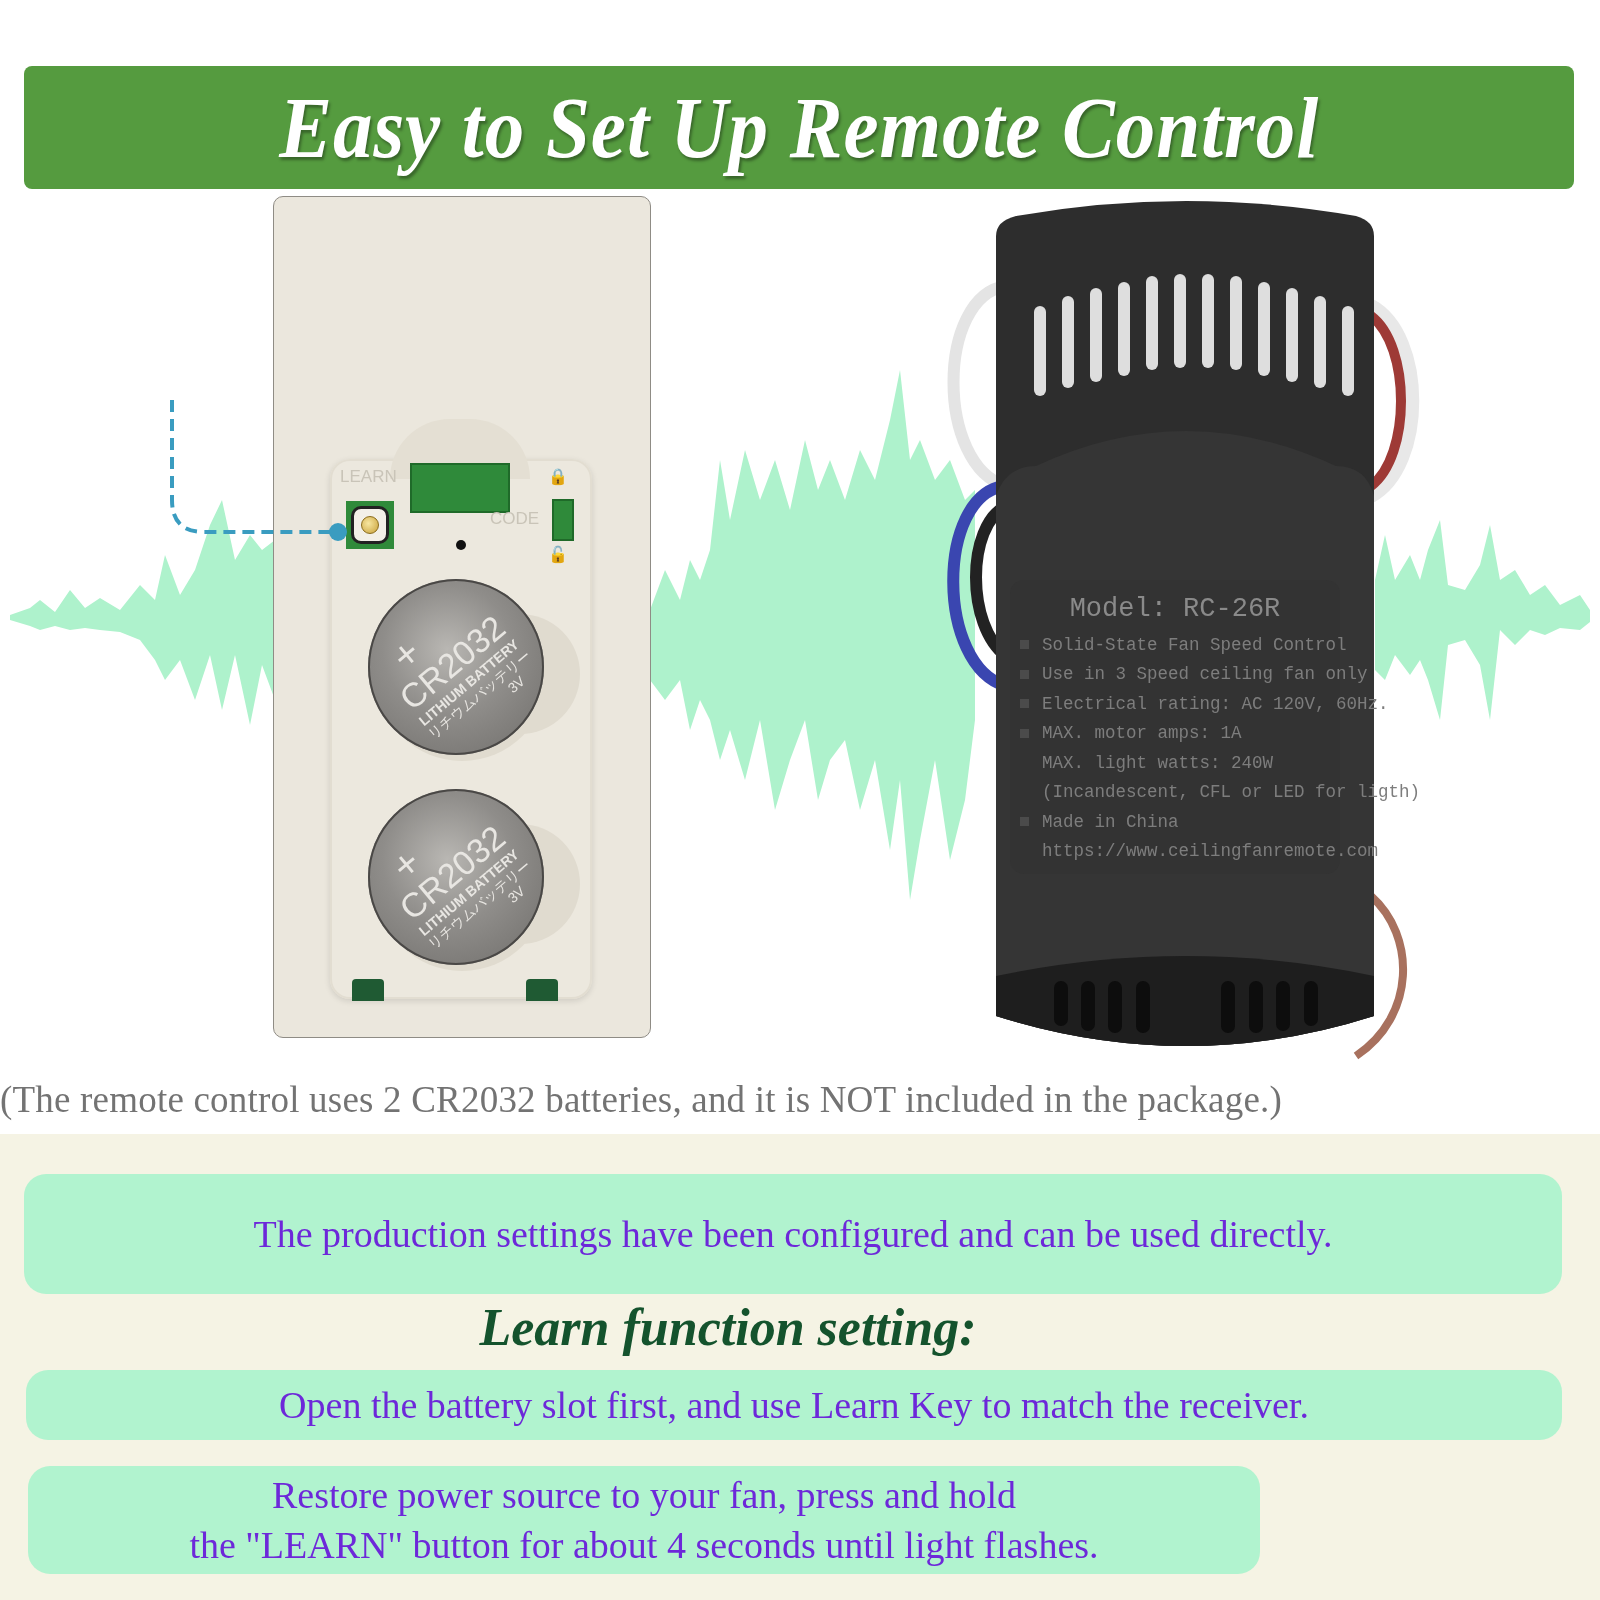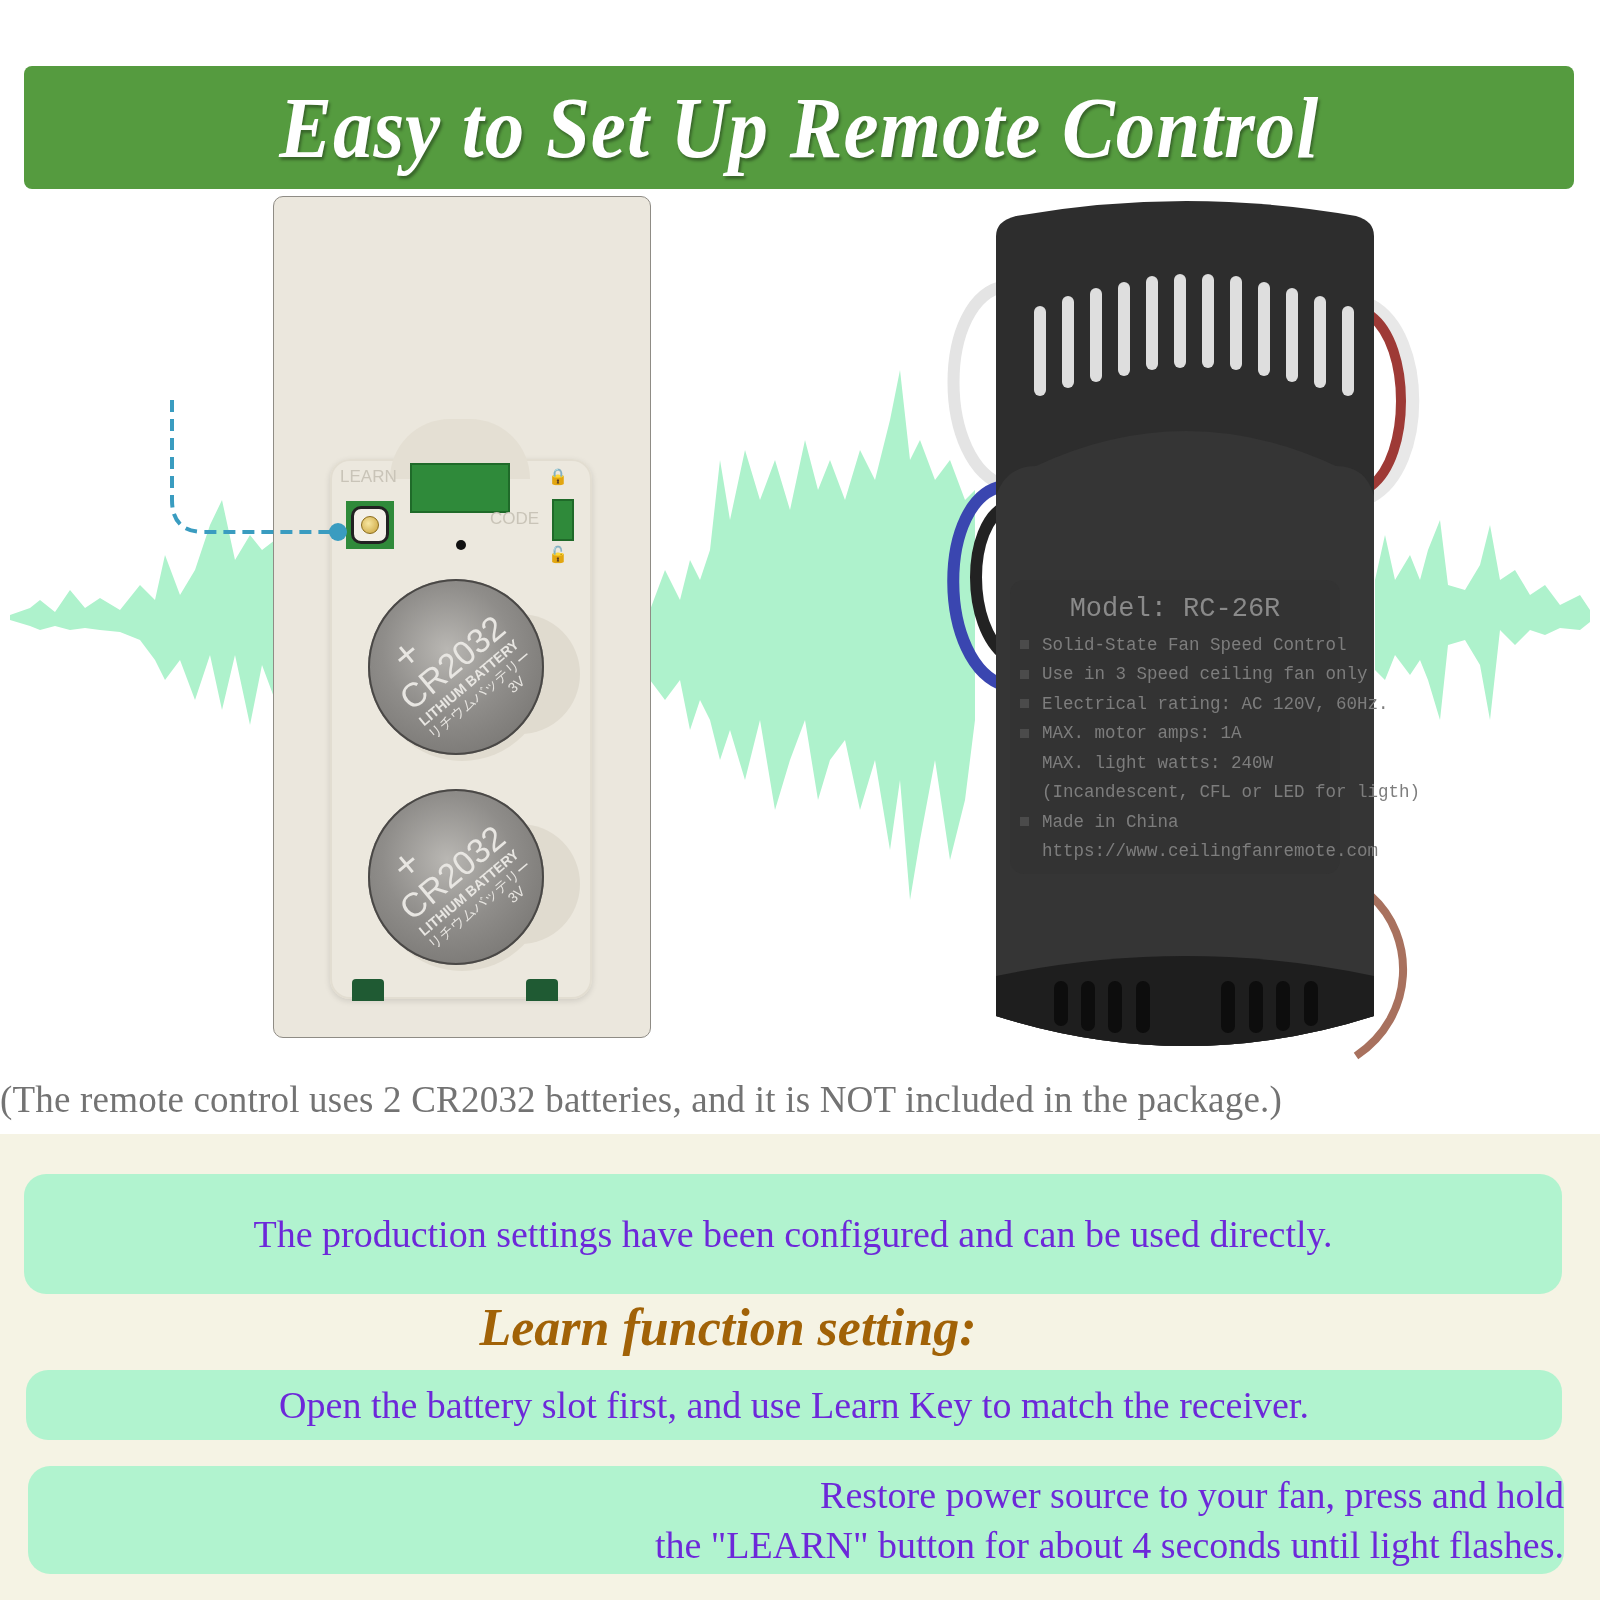--- a/index.html
+++ b/index.html
@@ -104,21 +104,21 @@
   }
 
   .bottom { position: absolute; left: 0; top: 1134px; width: 1600px; height: 466px; background: #f5f3e4; }
   .info-box {
     position: absolute; background: #b1f3cf; border-radius: 22px;
     display: flex; flex-direction: column; align-items: center; justify-content: center;
     color: #6d28d9; font-size: 38px; line-height: 50px; text-align: center;
   }
   .section-heading {
     position: absolute; left: 0; top: 1298px; width: 1456px; text-align: center;
-    color: #a16207; font-size: 52px; font-weight: bold; font-style: italic;
+    color: #14532d; font-size: 52px; font-weight: bold; font-style: italic;
   }
 </style>
 </head>
 <body>
 
 <div class="title-bar">
   <span class="title-text">Easy to Set Up Remote Control</span>
 </div>
 
 <div class="hero">
@@ -268,16 +268,16 @@
 <div class="info-box" style="left:24px;top:1174px;width:1538px;height:120px;">
   <div>The production settings have been configured and can be used directly.</div>
 </div>
 
 <div class="section-heading">Learn function setting:</div>
 
 <div class="info-box" style="left:26px;top:1370px;width:1536px;height:70px;">
   <div>Open the battery slot first, and use Learn Key to match the receiver.</div>
 </div>
 
-<div class="info-box" style="left:28px;top:1466px;width:1536px;height:108px;align-items:flex-end;">
+<div class="info-box" style="left:28px;top:1466px;width:1232px;height:108px;">
   <div>Restore power source to your fan, press and hold</div>
   <div>the "LEARN" button for about 4 seconds until light flashes.</div>
 </div>
 
 </body></html>

